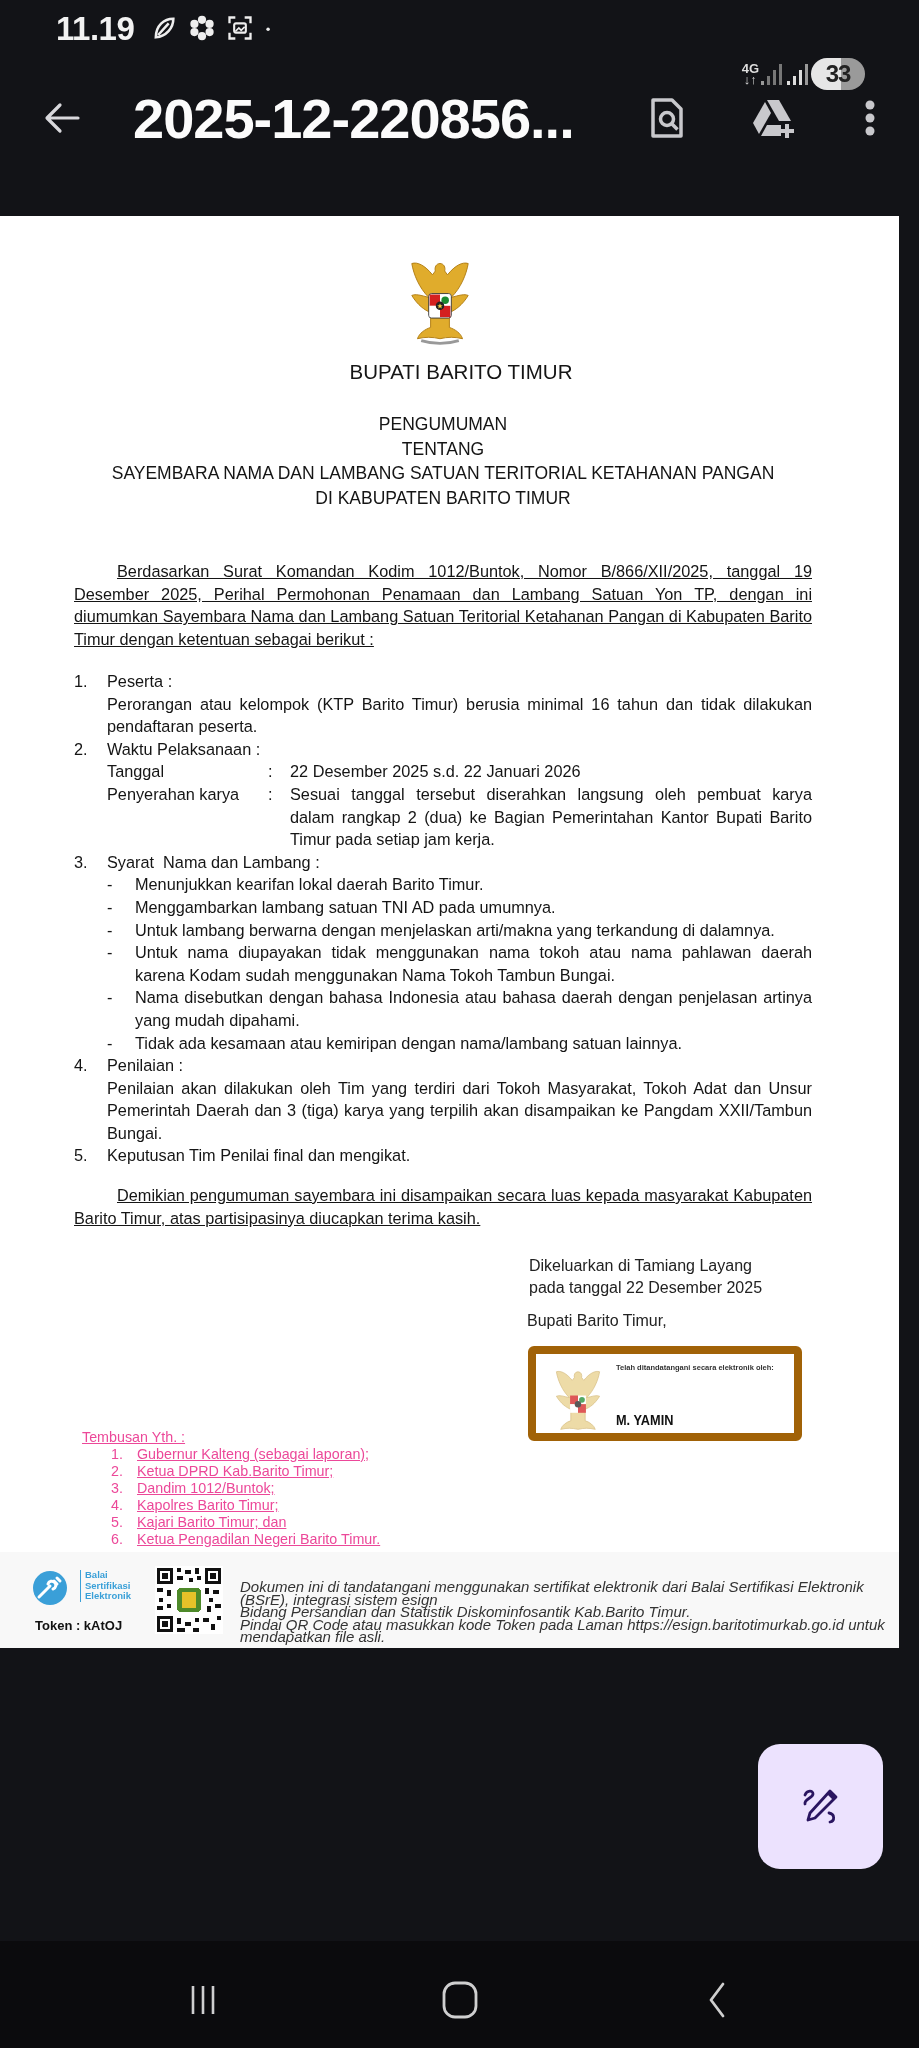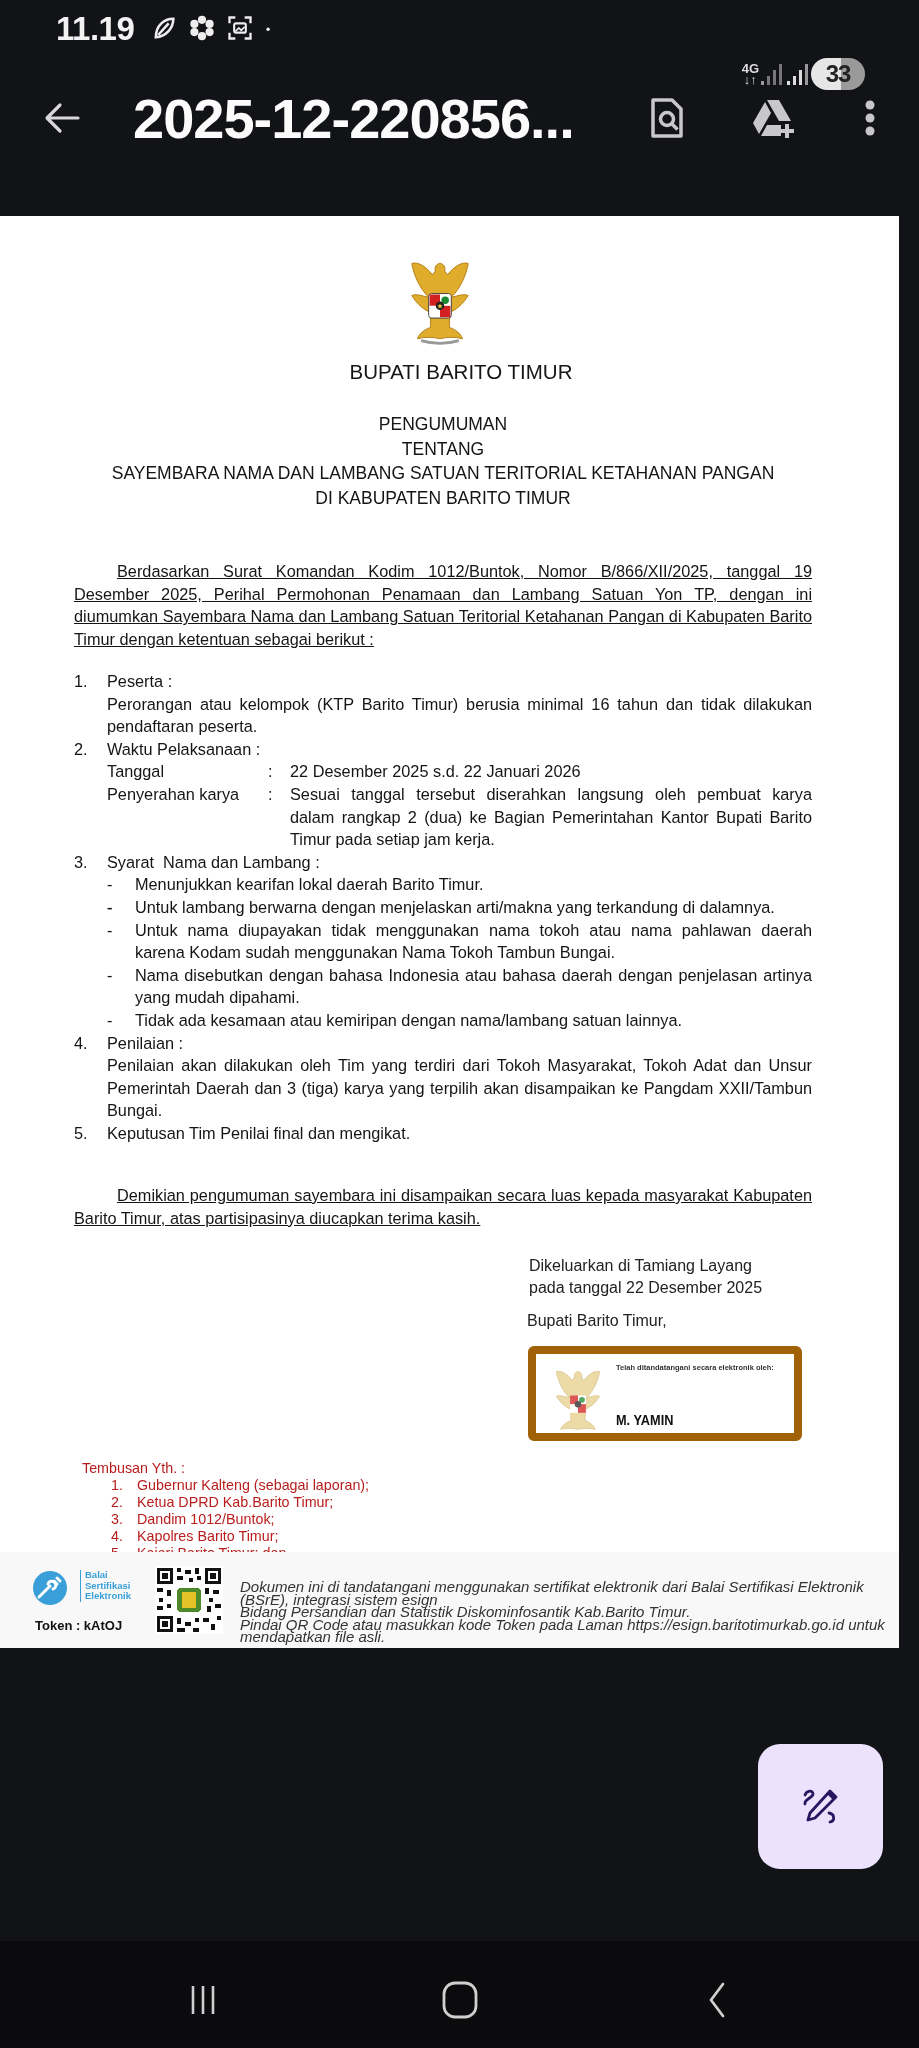--- a/index.html
+++ b/index.html
@@ -43,21 +43,21 @@
   .dash .d { position: absolute; left: 0; top: 0; }
   .closing { top: 968px; }
 
   .place { position: absolute; left: 529px; top: 1039px; font-size: 16px; line-height: 22px; color: #222; }
   .sign-title { position: absolute; left: 527px; top: 1096px; font-size: 16px; color: #222; }
   .sign-box { position: absolute; left: 528px; top: 1130px; width: 274px; height: 95px; border: 8px solid #a16207; border-radius: 6px; }
   .sign-box .sb-emb { position: absolute; left: 6px; top: 8px; width: 72px; height: 80px; opacity: 0.75; }
   .sign-box .sb-note { position: absolute; left: 80px; top: 9px; font-size: 7.5px; font-weight: bold; color: #333; }
   .sign-box .sb-name { position: absolute; left: 80px; top: 57px; font-size: 15px; font-weight: bold; color: #111; transform: scaleX(0.85); transform-origin: left; }
 
-  .cc { position: absolute; left: 82px; top: 1244px; font-size: 14.3px; line-height: 17px; color: #b91c1c; }
+  .cc { position: absolute; left: 82px; top: 1213px; font-size: 14.3px; line-height: 17px; color: #ec4899; text-decoration: underline; }
   .cc-item { padding-left: 28px; position: relative; }
   .cc-item .n { position: absolute; left: 29px; }
   .cc-item .t { padding-left: 27px; display: block; }
 
   .footer { position: absolute; left: 0; top: 1336px; width: 899px; height: 96px; background: #f8f8f8; }
   .bsre-logo { position: absolute; left: 30px; top: 18px; width: 40px; height: 36px; }
   .bsre-text { position: absolute; left: 80px; top: 18px; font-size: 9.5px; font-weight: bold; color: #3aa0d8; line-height: 10.5px; border-left: 1.5px solid #3aa0d8; padding-left: 4px; }
   .token { position: absolute; left: 35px; top: 66px; font-size: 13px; font-weight: bold; color: #111; }
   .qr { position: absolute; left: 155px; top: 14px; width: 68px; height: 68px; }
   .footer-text { position: absolute; left: 240px; top: 29px; font-size: 15px; font-style: italic; line-height: 12.5px; color: #333; }
@@ -181,21 +181,21 @@
       <div class="row">
         <span class="lbl">Penyerahan karya</span>
         <span class="colon">:</span>
         <span class="val justify">Sesuai tanggal tersebut diserahkan langsung oleh pembuat karya dalam rangkap 2 (dua) ke Bagian Pemerintahan Kantor Bupati Barito Timur pada setiap jam kerja.</span>
       </div>
     </div>
     <div class="li">
       <span class="num">3.</span>
       <div style="white-space:pre">Syarat  Nama dan Lambang :</div>
       <div class="dash justify"><span class="d">-</span><span>Menunjukkan kearifan lokal daerah Barito Timur.</span></div>
-      <div class="dash justify"><span class="d">-</span></div>
+      <div class="dash justify"><span class="d">-</span><span>Menggambarkan lambang satuan TNI AD pada umumnya.</span></div>
       <div class="dash justify"><span class="d">-</span><span>Untuk lambang berwarna dengan menjelaskan arti/makna yang terkandung di dalamnya.</span></div>
       <div class="dash justify"><span class="d">-</span><span>Untuk nama diupayakan tidak menggunakan nama tokoh atau nama pahlawan daerah karena Kodam sudah menggunakan Nama Tokoh Tambun Bungai.</span></div>
       <div class="dash justify"><span class="d">-</span><span>Nama disebutkan dengan bahasa Indonesia atau bahasa daerah dengan penjelasan artinya yang mudah dipahami.</span></div>
       <div class="dash justify"><span class="d">-</span><span>Tidak ada kesamaan atau kemiripan dengan nama/lambang satuan lainnya.</span></div>
     </div>
     <div class="li">
       <span class="num">4.</span>
       <div>Penilaian :</div>
       <div class="justify">Penilaian akan dilakukan oleh Tim yang terdiri dari Tokoh Masyarakat, Tokoh Adat dan Unsur Pemerintah Daerah dan 3 (tiga) karya yang terpilih akan disampaikan ke Pangdam XXII/Tambun Bungai.</div>
     </div>

